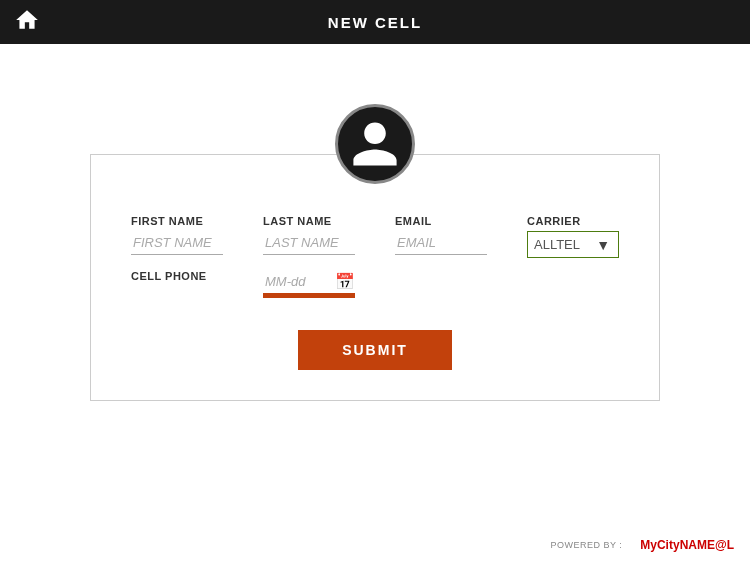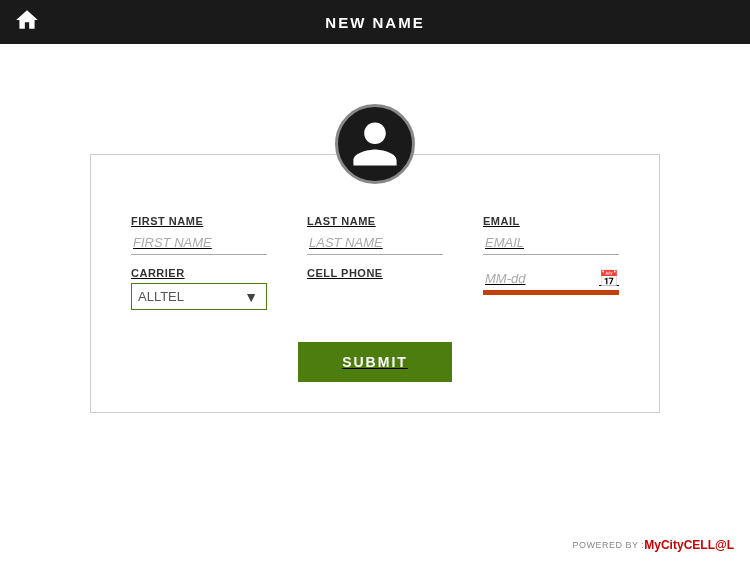--- a/index.html
+++ b/index.html
@@ -93,24 +93,23 @@
       top: 110px;
       left: 90px;
       right: 90px;
       background: #ffffff;
       border: 1px solid #cccccc;
       padding: 60px 40px 30px 40px;
     }
 
     .form-grid {
       display: grid;
-      grid-template-columns: 1fr 1fr 1fr;
+      grid-template-columns: 1fr 1fr 1fr 1fr;
       column-gap: 40px;
       row-gap: 12px;
-      text-decoration: underline;
     }
 
     .form-group {
       display: flex;
       flex-direction: column;
     }
 
     .form-label {
       font-size: 11px;
       font-weight: bold;
@@ -200,39 +199,39 @@
 
     
     .submit-row {
       grid-column: 1 / -1;
       display: flex;
       justify-content: center;
       margin-top: 20px;
     }
 
     .submit-button {
-      background: #4d7c0f;
+      background: #c2410c;
       color: #ffffff;
       border: none;
       font-size: 14px;
       font-weight: bold;
       letter-spacing: 2px;
       padding: 12px 44px;
       cursor: pointer;
       text-transform: uppercase;
     }
 
     
     .footer {
       position: absolute;
       bottom: 10px;
       right: 16px;
       display: flex;
       align-items: center;
-      gap: 0;
+      gap: 18px;
     }
 
     .footer-powered {
       font-size: 9px;
       color: #888;
       letter-spacing: 0.5px;
       text-transform: uppercase;
     }
 
     .footer-brand {
@@ -247,21 +246,21 @@
   </style>
 </head>
 <body>
 
 <div class="top-bar">
   <div class="home-icon-wrap">
     <svg viewBox="0 0 24 24" xmlns="http://www.w3.org/2000/svg">
       <path d="M10 20v-6h4v6h5v-8h3L12 3 2 12h3v8z"></path>
     </svg>
   </div>
-  <span class="top-bar-title">NEW NAME</span>
+  <span class="top-bar-title">NEW CELL</span>
 </div>
 
 <div class="main-content">
 
   <div class="avatar-container">
     <div class="avatar-circle">
       <svg viewBox="0 0 24 24" xmlns="http://www.w3.org/2000/svg">
         <path d="M12 12c2.7 0 4.8-2.1 4.8-4.8S14.7 2.4 12 2.4 7.2 4.5 7.2 7.2 9.3 12 12 12zm0 2.4c-3.2 0-9.6 1.6-9.6 4.8v2.4h19.2v-2.4c0-3.2-6.4-4.8-9.6-4.8z"></path>
       </svg>
     </div>
@@ -313,17 +312,17 @@
       <div class="submit-row">
         <button class="submit-button">SUBMIT</button>
       </div>
 
     </div>
   </div>
 
   <div class="footer">
     <span class="footer-powered">POWERED BY :</span>
     <span class="footer-brand">
-      <span style="color:#cc0000;">MyCity</span><span>CELL@L</span>
+      <span style="color:#cc0000;">MyCity</span><span>NAME@L</span>
     </span>
   </div>
 
 </div>
 
 </body></html>

